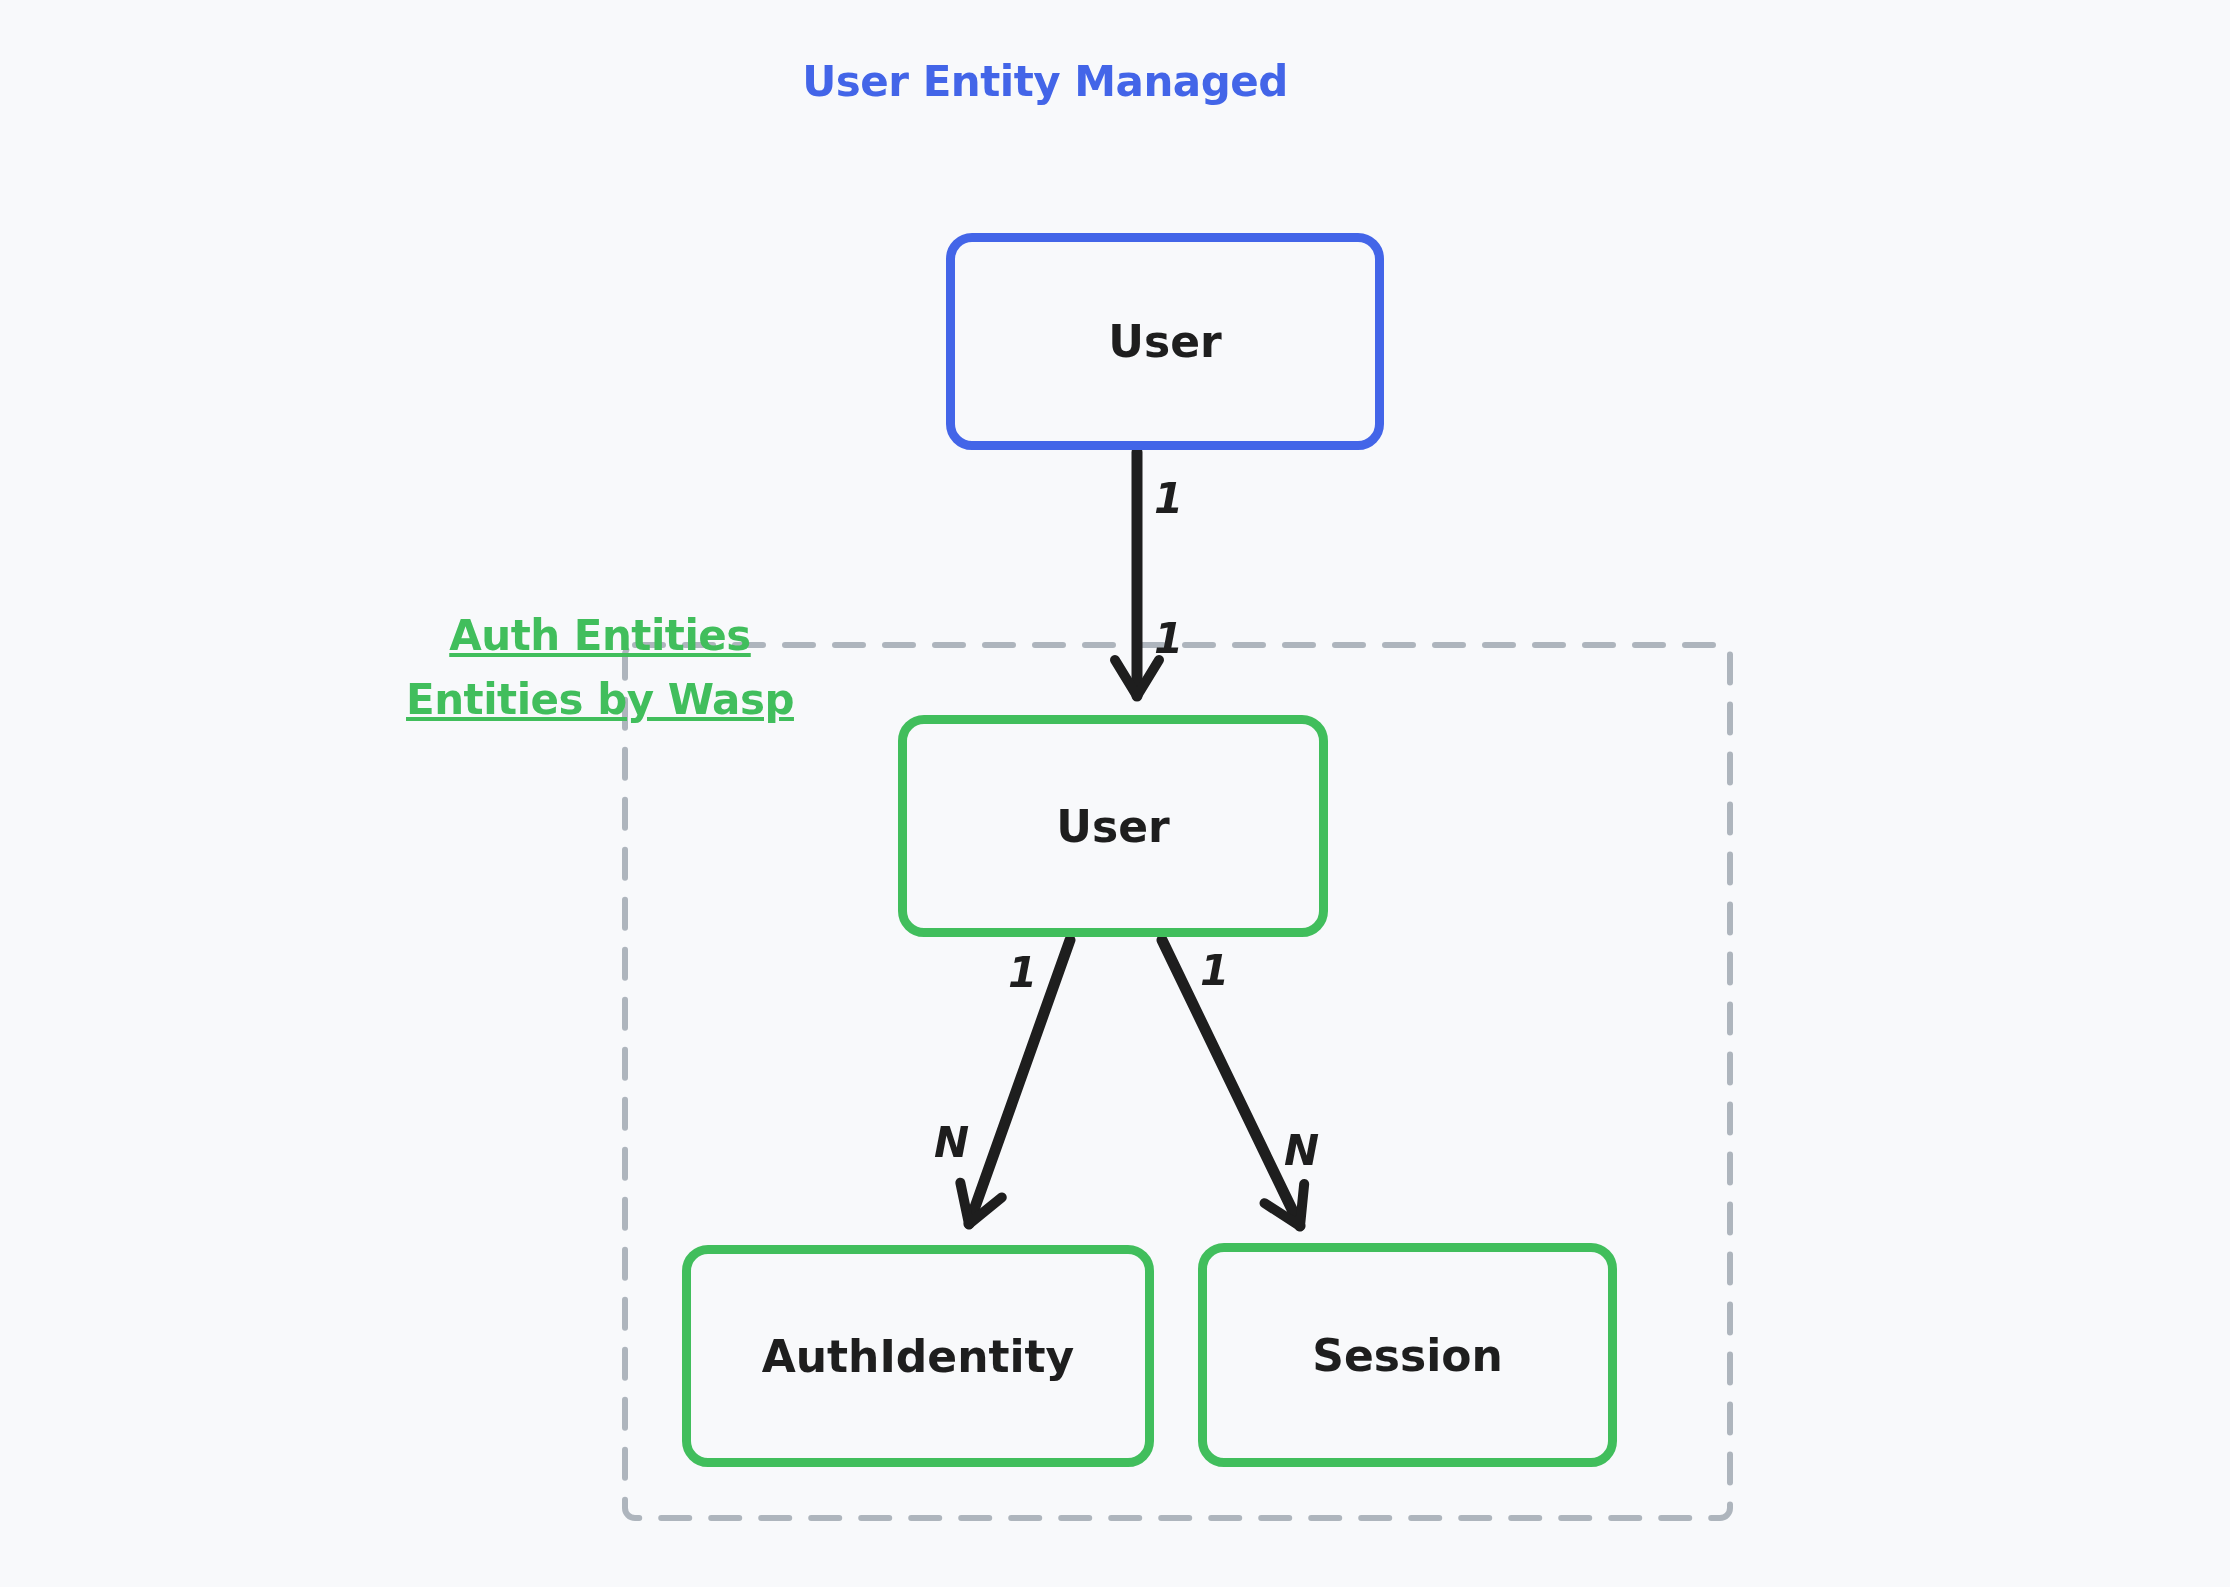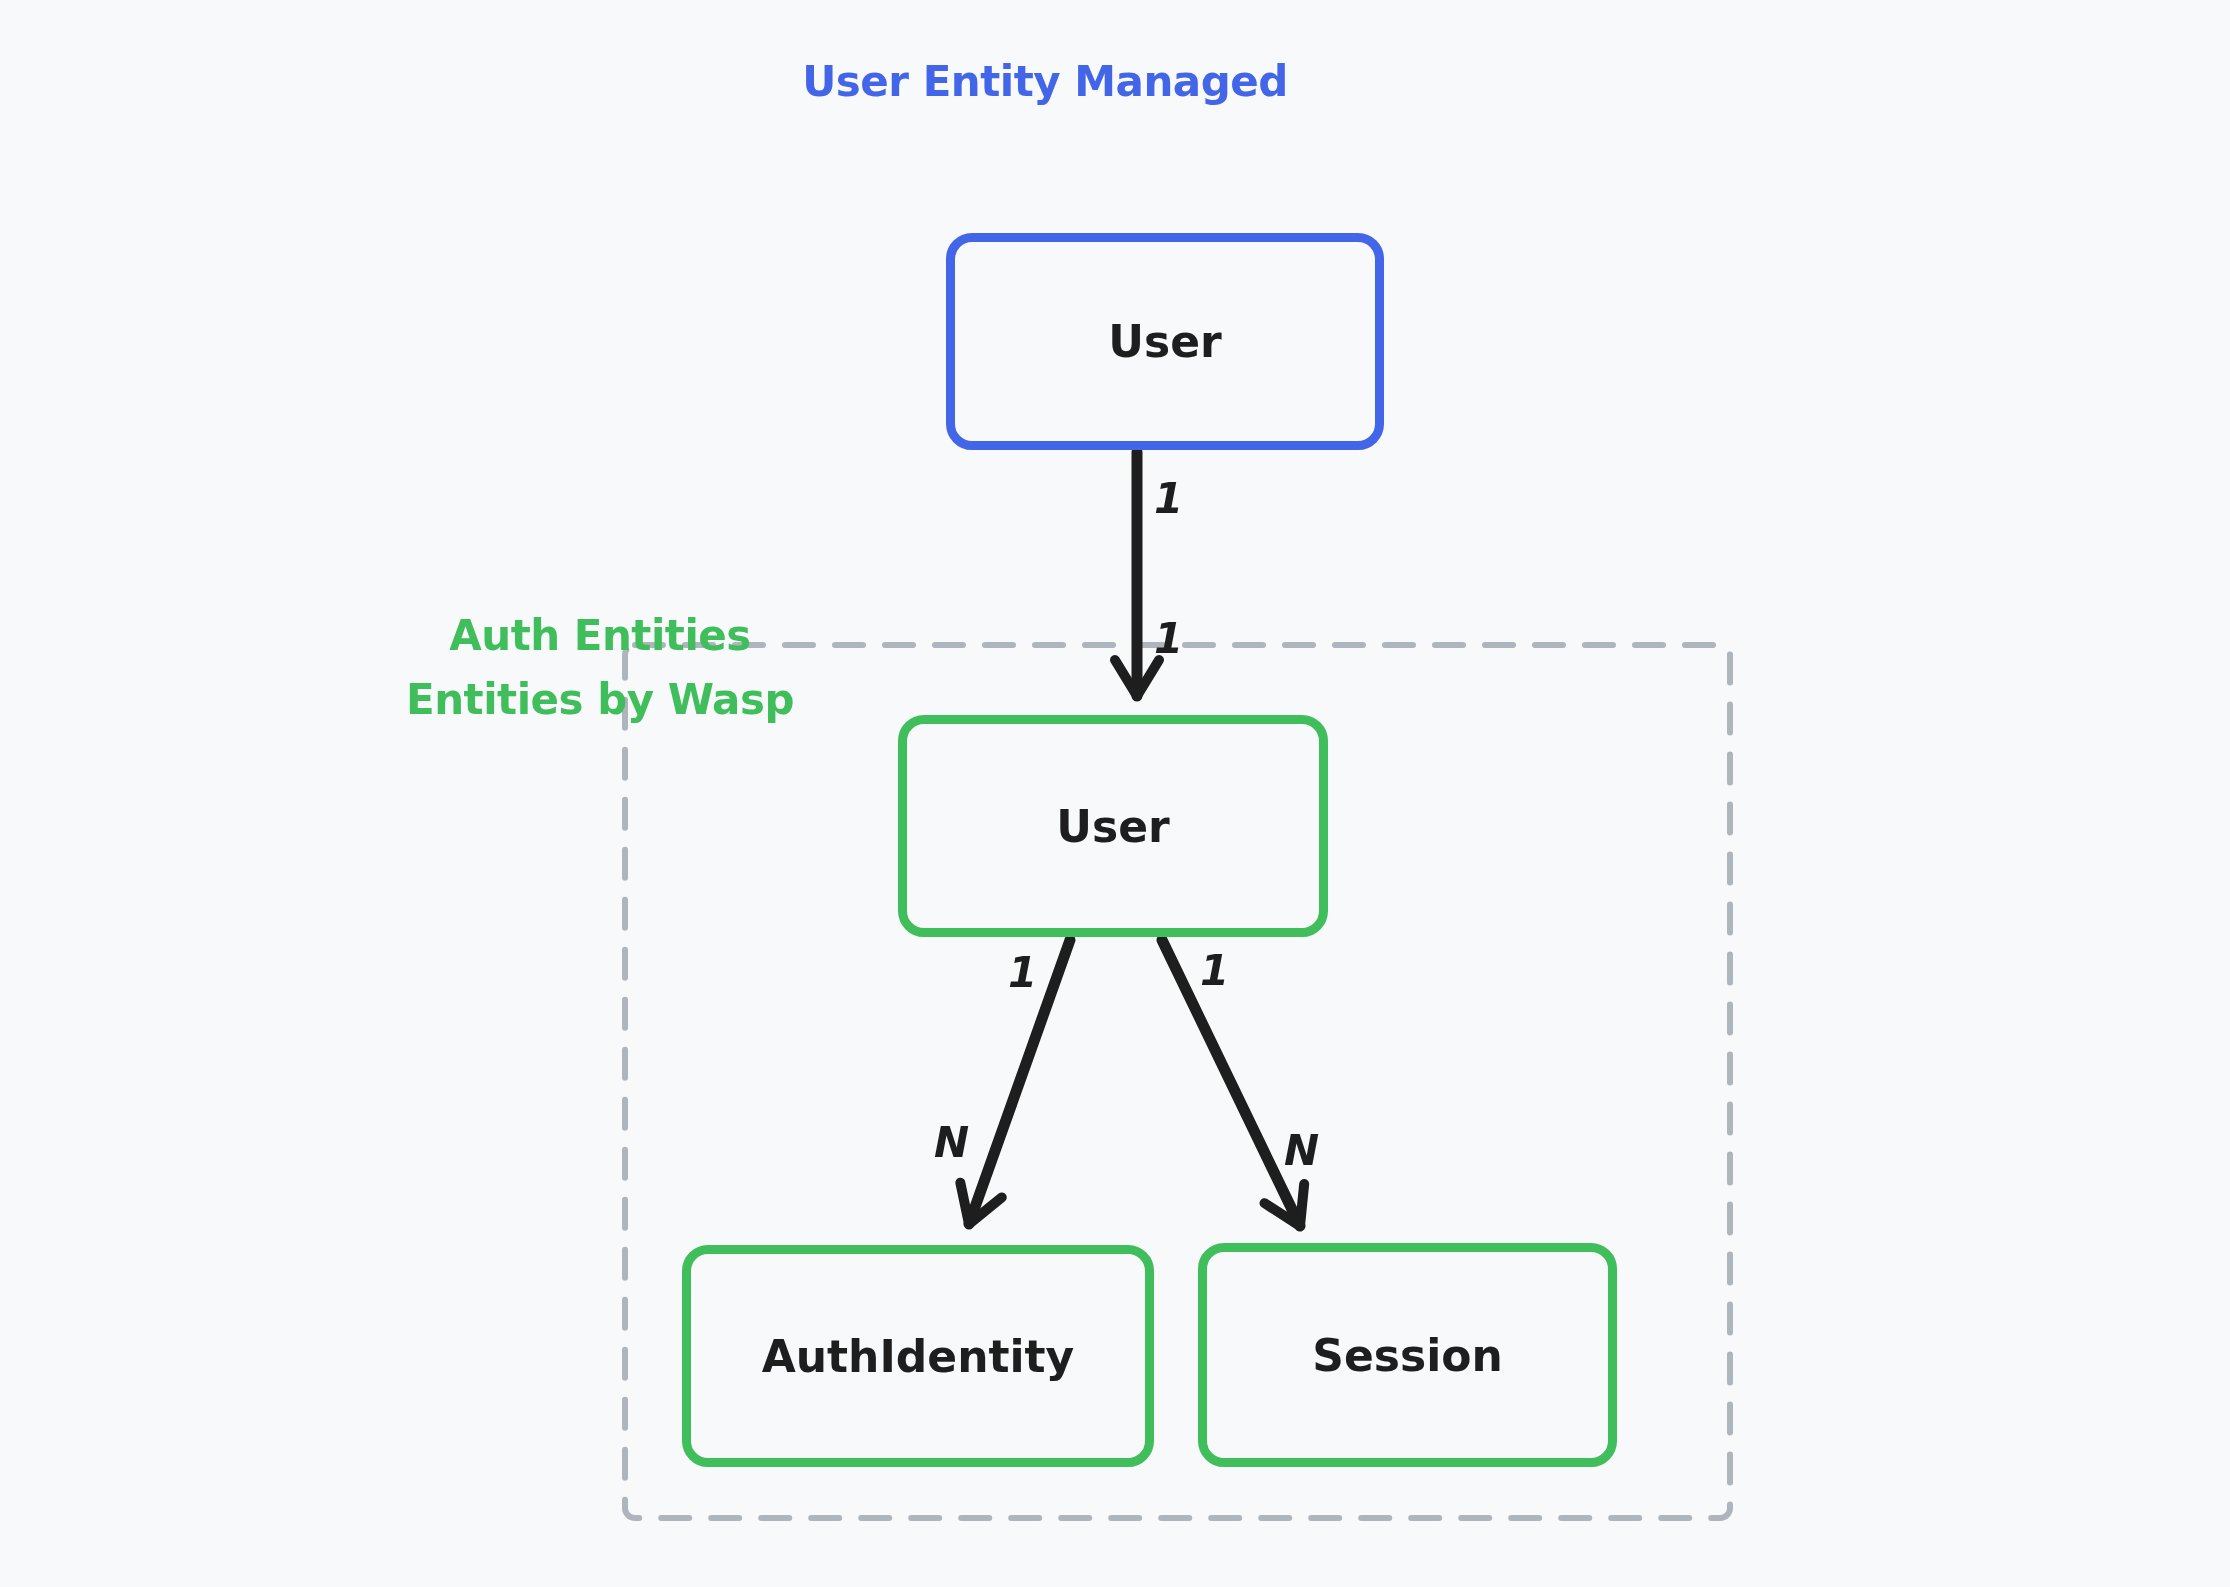--- a/index.html
+++ b/index.html
@@ -55,20 +55,21 @@
     position: absolute;
     left: 300px;
     top: 604px;
     width: 600px;
     text-align: center;
     font-size: 42px;
     line-height: 64px;
     font-weight: bold;
     letter-spacing: -0.5px;
     color: var(--green, #41be5c);
+    text-decoration: underline;
   }
   .node {
     position: absolute;
     box-sizing: border-box;
     border-radius: 26px;
     border: 9px solid;
     display: flex;
     align-items: center;
     justify-content: center;
     font-size: 44px;

